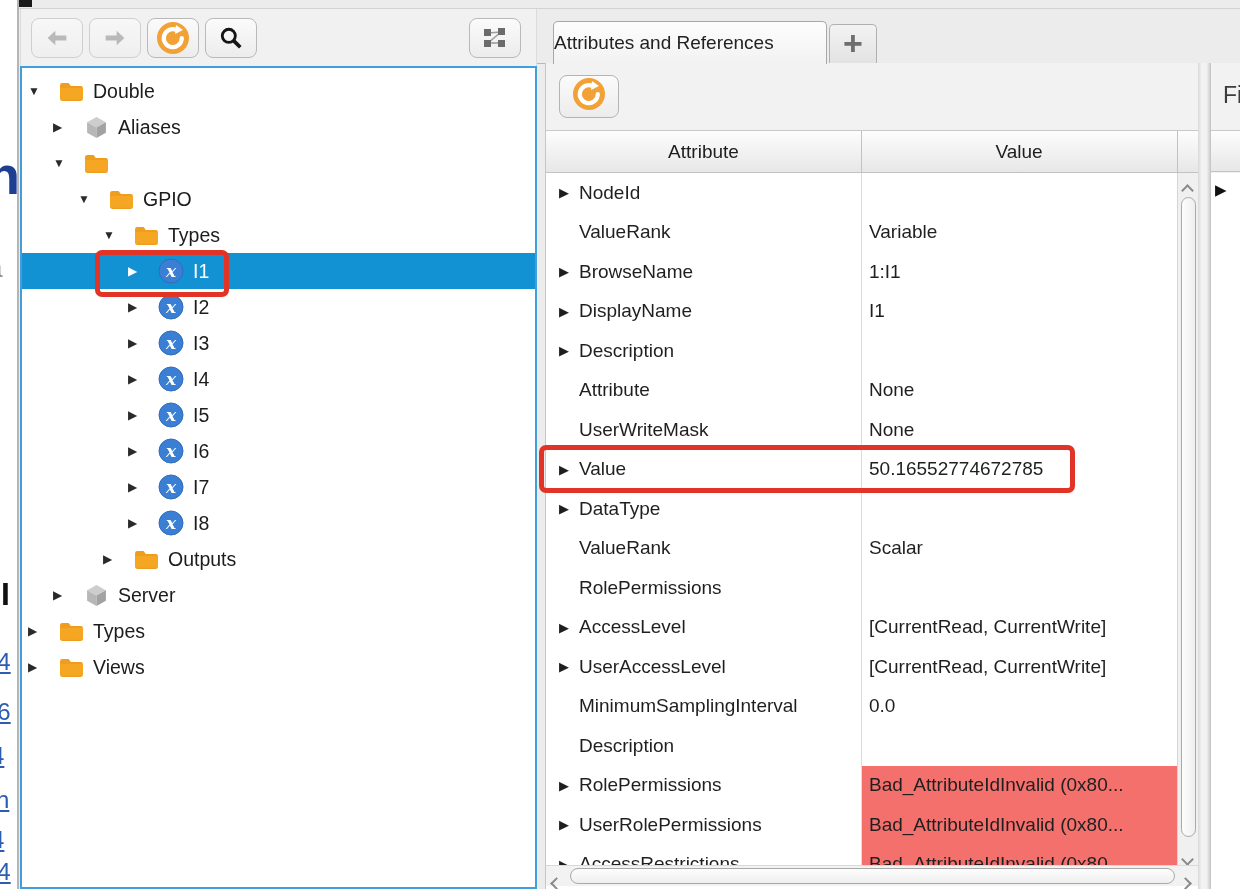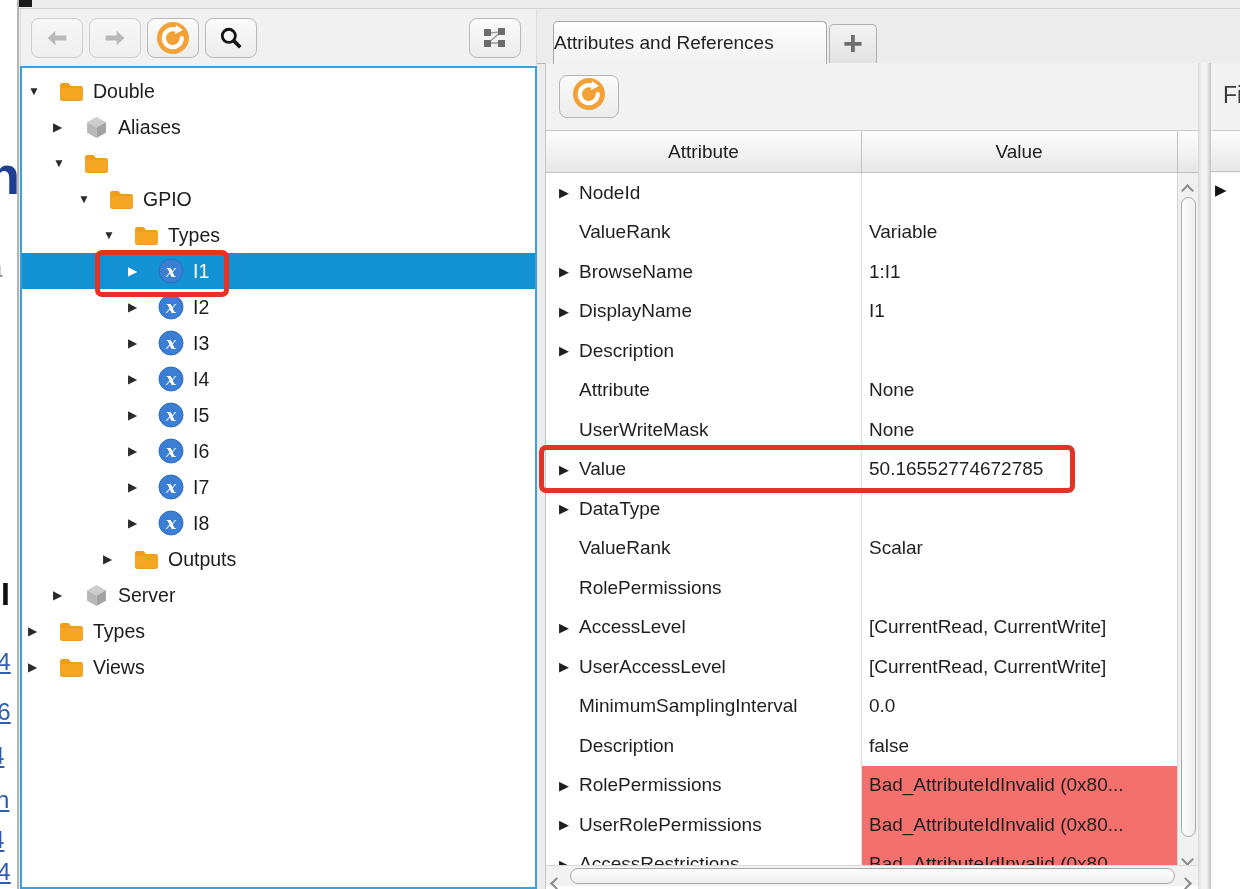--- a/index.html
+++ b/index.html
@@ -543,23 +543,20 @@
             </div>
             <div class="vcell">
               <span>0.0</span>
             </div>
           </div>
           <div class="trow">
             <div class="acell">
               <span class="expander"></span>
               <span class="aname">Description</span>
             </div>
-            <div class="vcell">
-              <span>false</span>
-            </div>
           </div>
           <div class="trow">
             <div class="acell">
               <span class="expander">▶</span>
               <span class="aname">RolePermissions</span>
             </div>
             <div class="vcell error">
               <span>Bad_AttributeIdInvalid (0x80...</span>
             </div>
           </div>

